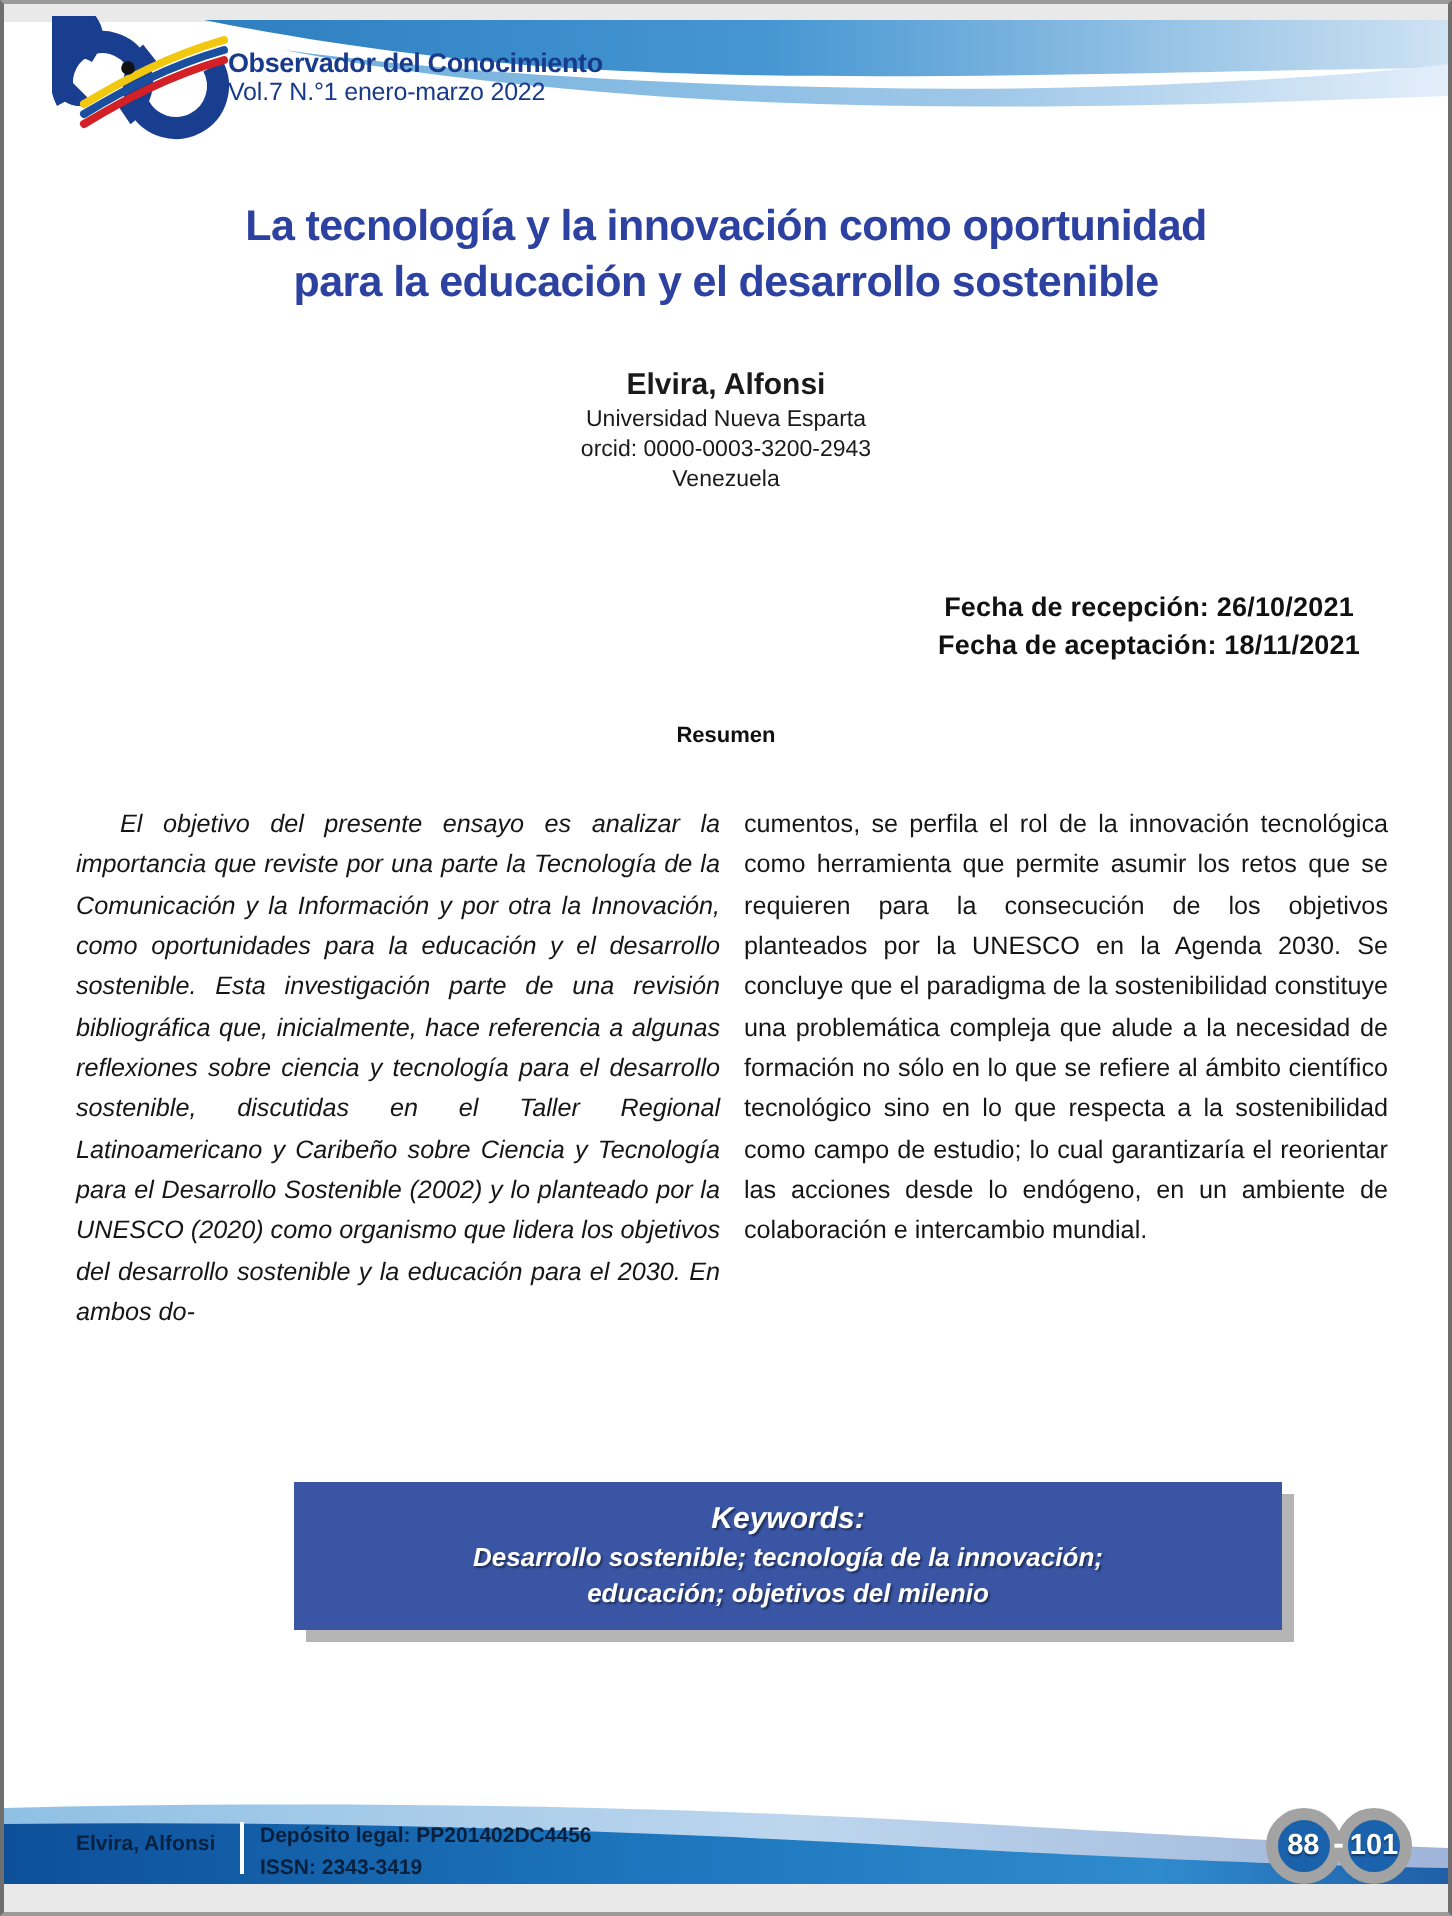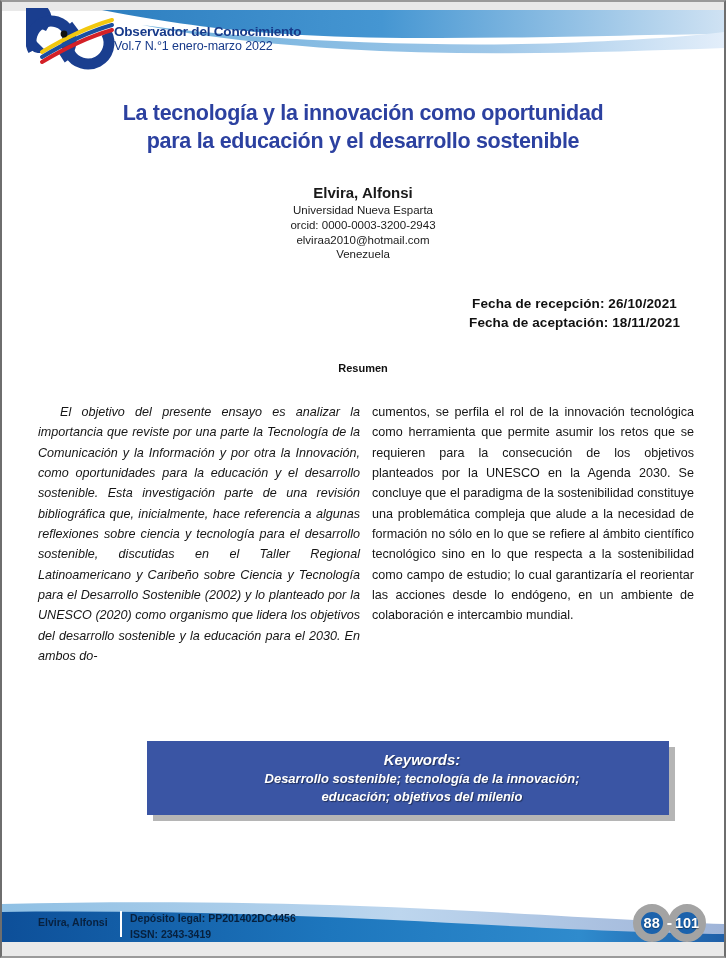--- a/index.html
+++ b/index.html
@@ -141,21 +141,20 @@
     left: 145px; top: 739px;
     width: 494px; height: 74px;
     background: #3a55a4;
     box-shadow: 6px 6px 0 rgba(120,120,120,0.55);
     display: flex;
     flex-direction: column;
     align-items: center;
     justify-content: center;
     text-align: center;
     color: #ffffff;
-    padding-left: 28px;
   }
   #keywords-box .kw-title {
     font-size: 15px;
     font-weight: bold;
     font-style: italic;
     line-height: 1.35;
     text-shadow: 1px 1px 1px rgba(0,0,0,0.45);
   }
   #keywords-box .kw-line {
     font-size: 13px;
@@ -210,21 +209,21 @@
   #page-badges {
     position: absolute;
     right: 18px; top: 10px;
     display: flex;
     align-items: center;
   }
   .page-badge {
     width: 38px; height: 38px;
     border-radius: 50%;
     background: #1b62ac;
-    border: 8px solid #a3a3a3;
+    border: 6px solid #a3a3a3;
     color: #ffffff;
     font-size: 14.5px;
     font-weight: bold;
     display: flex;
     align-items: center;
     justify-content: center;
     box-sizing: border-box;
     text-shadow: 0 1px 1px rgba(0,0,0,0.4);
   }
   .page-dash {
@@ -281,21 +280,20 @@
 
   <div id="article-title">
     <div>La tecnología y la innovación como oportunidad</div>
     <div>para la educación y el desarrollo sostenible</div>
   </div>
 
   <div id="author-block">
     <div class="author-name">Elvira, Alfonsi</div>
     <div class="author-meta">Universidad Nueva Esparta</div>
     <div class="author-meta">orcid: 0000-0003-3200-2943</div>
-    <div class="author-meta">elviraa2010@hotmail.com</div>
     <div class="author-meta">Venezuela</div>
   </div>
 
   <div id="dates">
     <div>Fecha de  recepción: 26/10/2021</div>
     <div>Fecha de aceptación: 18/11/2021</div>
   </div>
 
   <div id="resumen-heading">Resumen</div>
 

